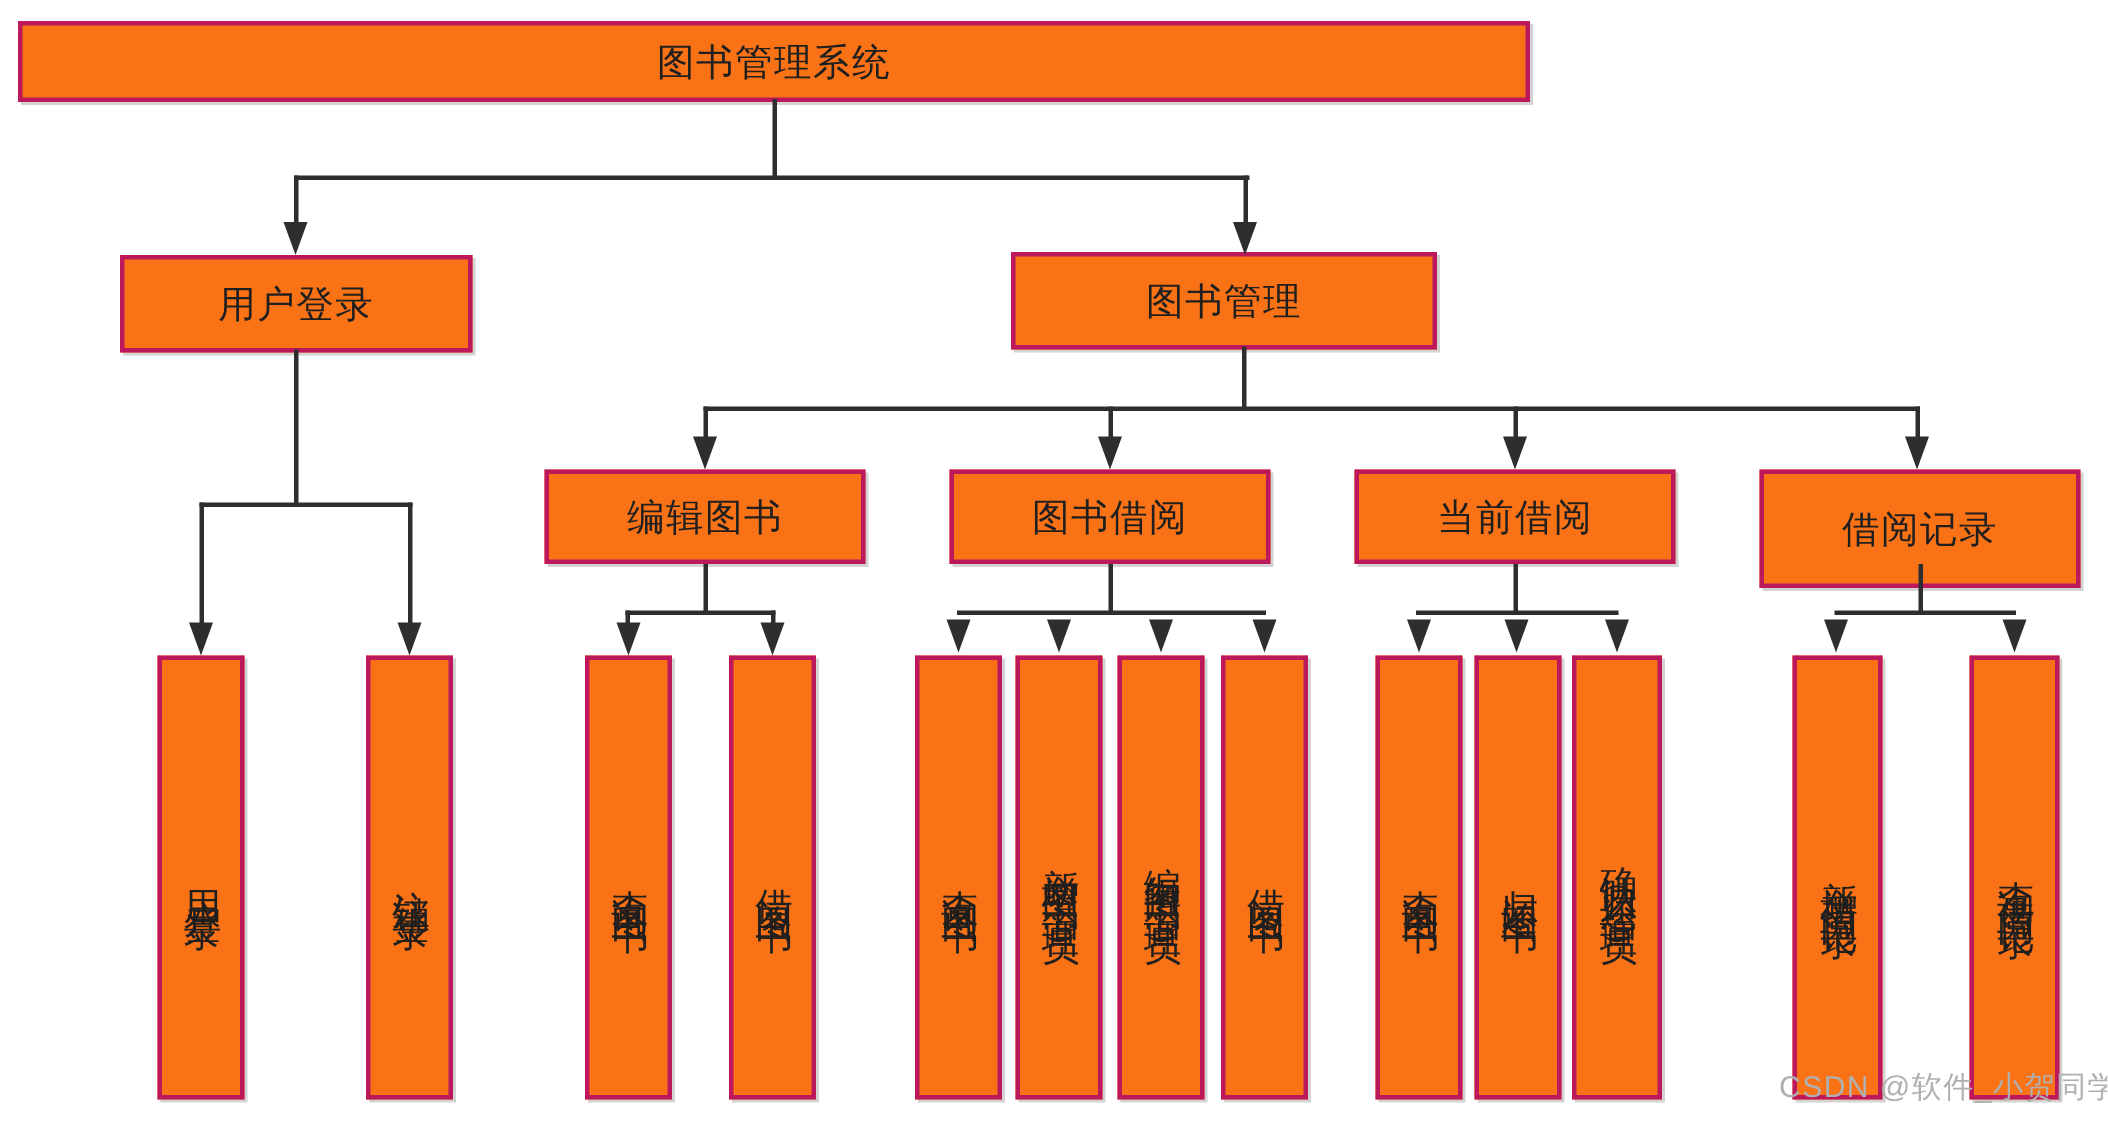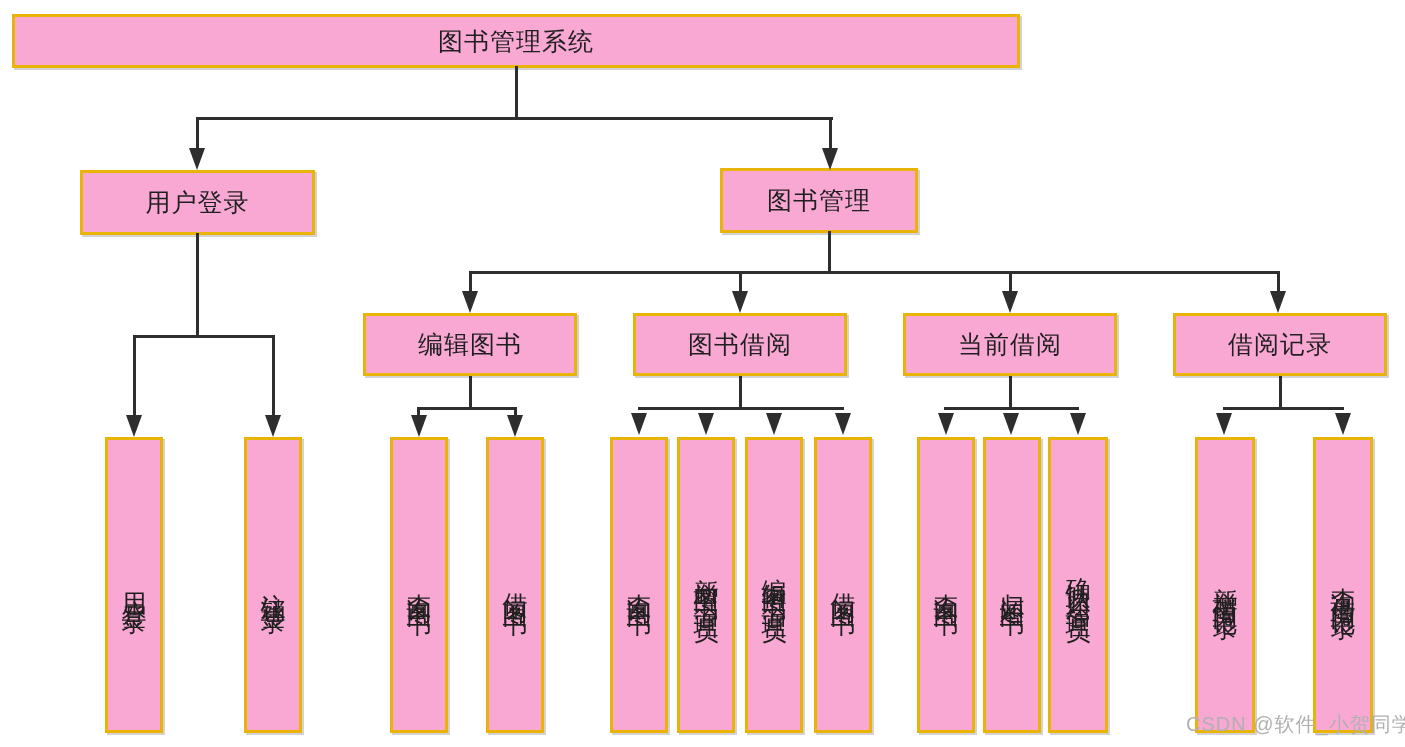--- a/index.html
+++ b/index.html
@@ -1,21 +1,21 @@
 <!DOCTYPE html>
 <html><head>
 <meta charset="utf-8">
 <style>
   html,body{margin:0;padding:0;background:#ffffff;}
   .canvas{
     position:relative;width:1405px;height:747px;background:#ffffff;overflow:hidden;
     font-family:"Liberation Sans","DejaVu Sans",sans-serif;color:#1f1f1f;
   }
   .box{
-    position:absolute;box-sizing:border-box;border:3px solid #eab308;background:#f9a8d4;
+    position:absolute;box-sizing:border-box;border:3px solid #be185d;background:#f97316;
     display:flex;align-items:center;justify-content:center;
     box-shadow:2px 2px 0 rgba(130,130,130,0.35);
   }
   .box-h{font-size:25px;letter-spacing:1px;white-space:nowrap;}
   .box-v{font-size:25px;}
   .vtext{
     writing-mode:vertical-lr;
     letter-spacing:6px;
     line-height:1;
     white-space:nowrap;
@@ -37,37 +37,37 @@
 <div class="canvas">
 
   <div class="box box-h" style="left:12px;top:14px;width:1008px;height:54px;">
     <span>图书管理系统</span>
   </div>
 
   <div class="box box-h" style="left:80px;top:170px;width:235px;height:65px;">
     <span>用户登录</span>
   </div>
 
-  <div class="box box-h" style="left:720px;top:168px;width:198px;height:65px;">
+  <div class="box box-h" style="left:674px;top:168px;width:284px;height:65px;">
     <span>图书管理</span>
   </div>
 
   <div class="box box-h" style="left:363px;top:313px;width:214px;height:63px;">
     <span>编辑图书</span>
   </div>
 
   <div class="box box-h" style="left:633px;top:313px;width:214px;height:63px;">
     <span>图书借阅</span>
   </div>
 
   <div class="box box-h" style="left:903px;top:313px;width:214px;height:63px;">
     <span>当前借阅</span>
   </div>
 
-  <div class="box box-h" style="left:1173px;top:313px;width:214px;height:63px;">
+  <div class="box box-h" style="left:1173px;top:313px;width:214px;height:79px;">
     <span>借阅记录</span>
   </div>
 
   <div class="box box-v" style="left:105px;top:437px;width:58px;height:296px;">
     <span class="vtext">用户登录</span>
   </div>
 
   <div class="box box-v" style="left:244px;top:437px;width:58px;height:296px;">
     <span class="vtext">注销登录</span>
   </div>

